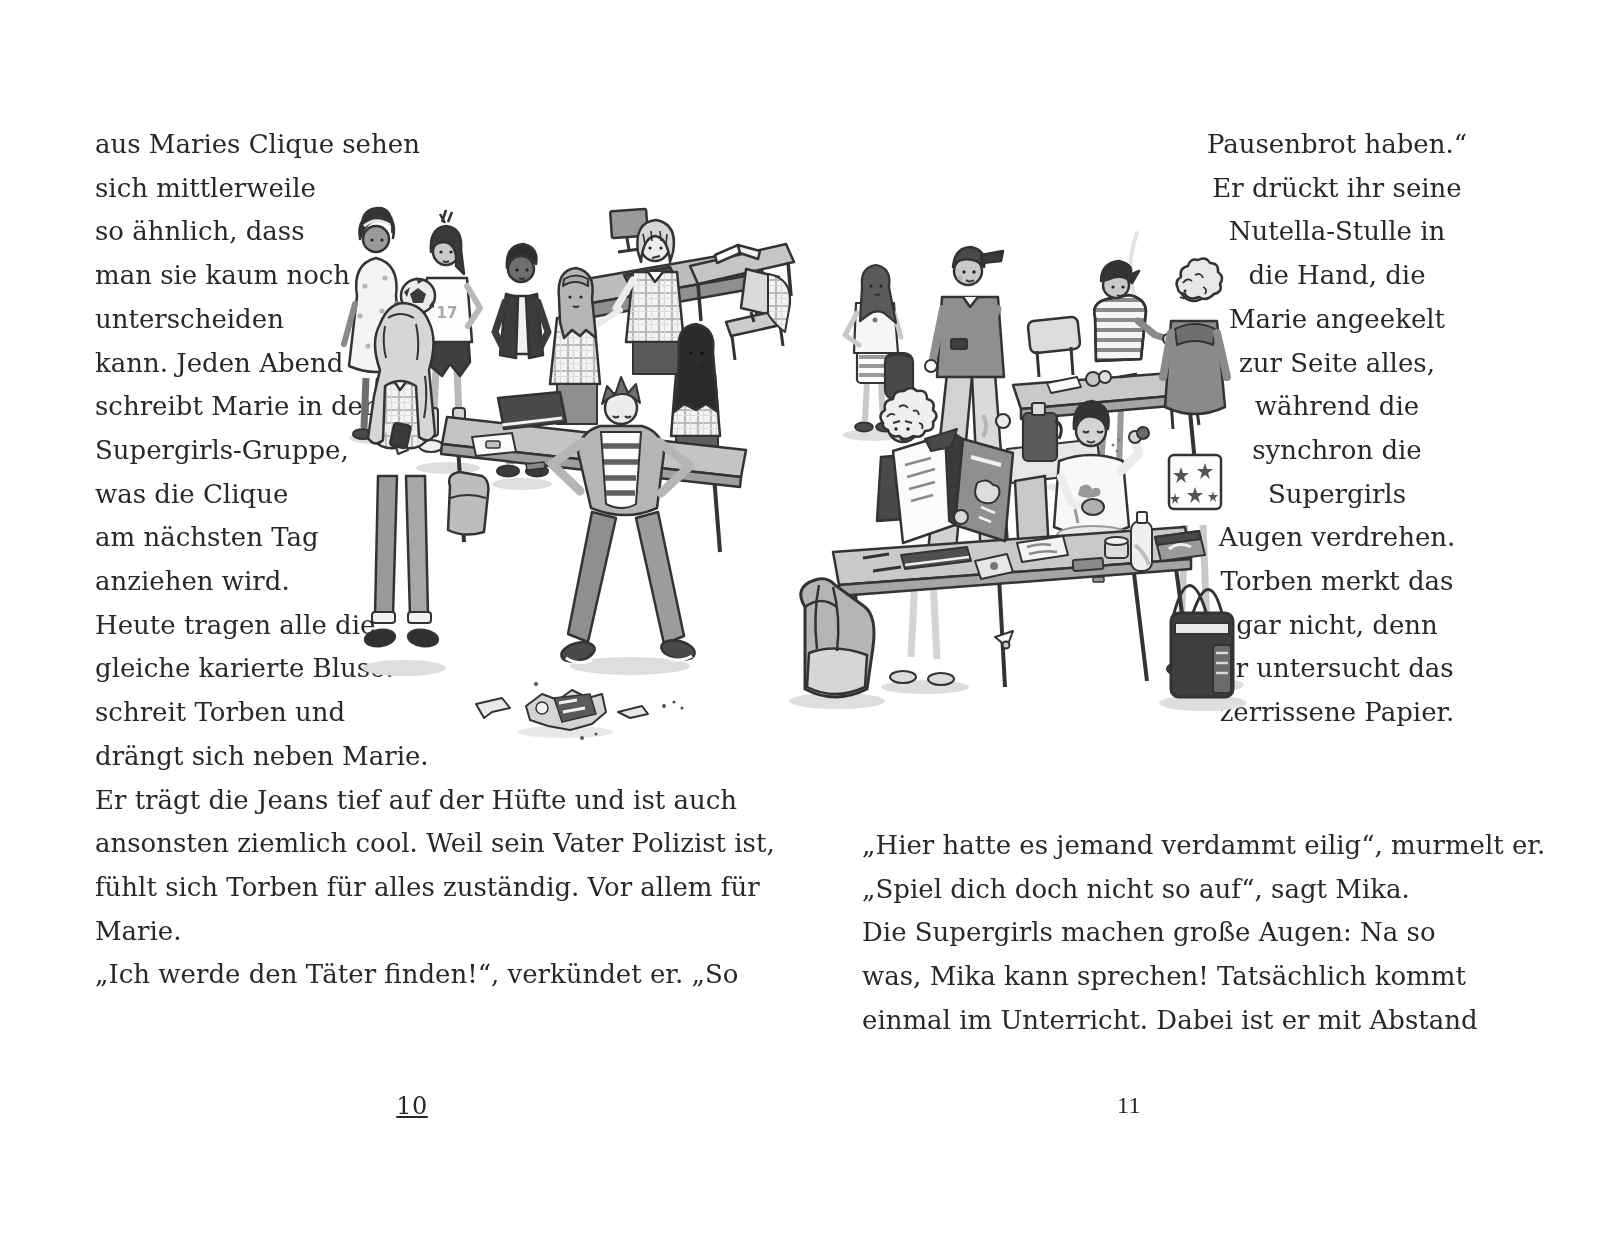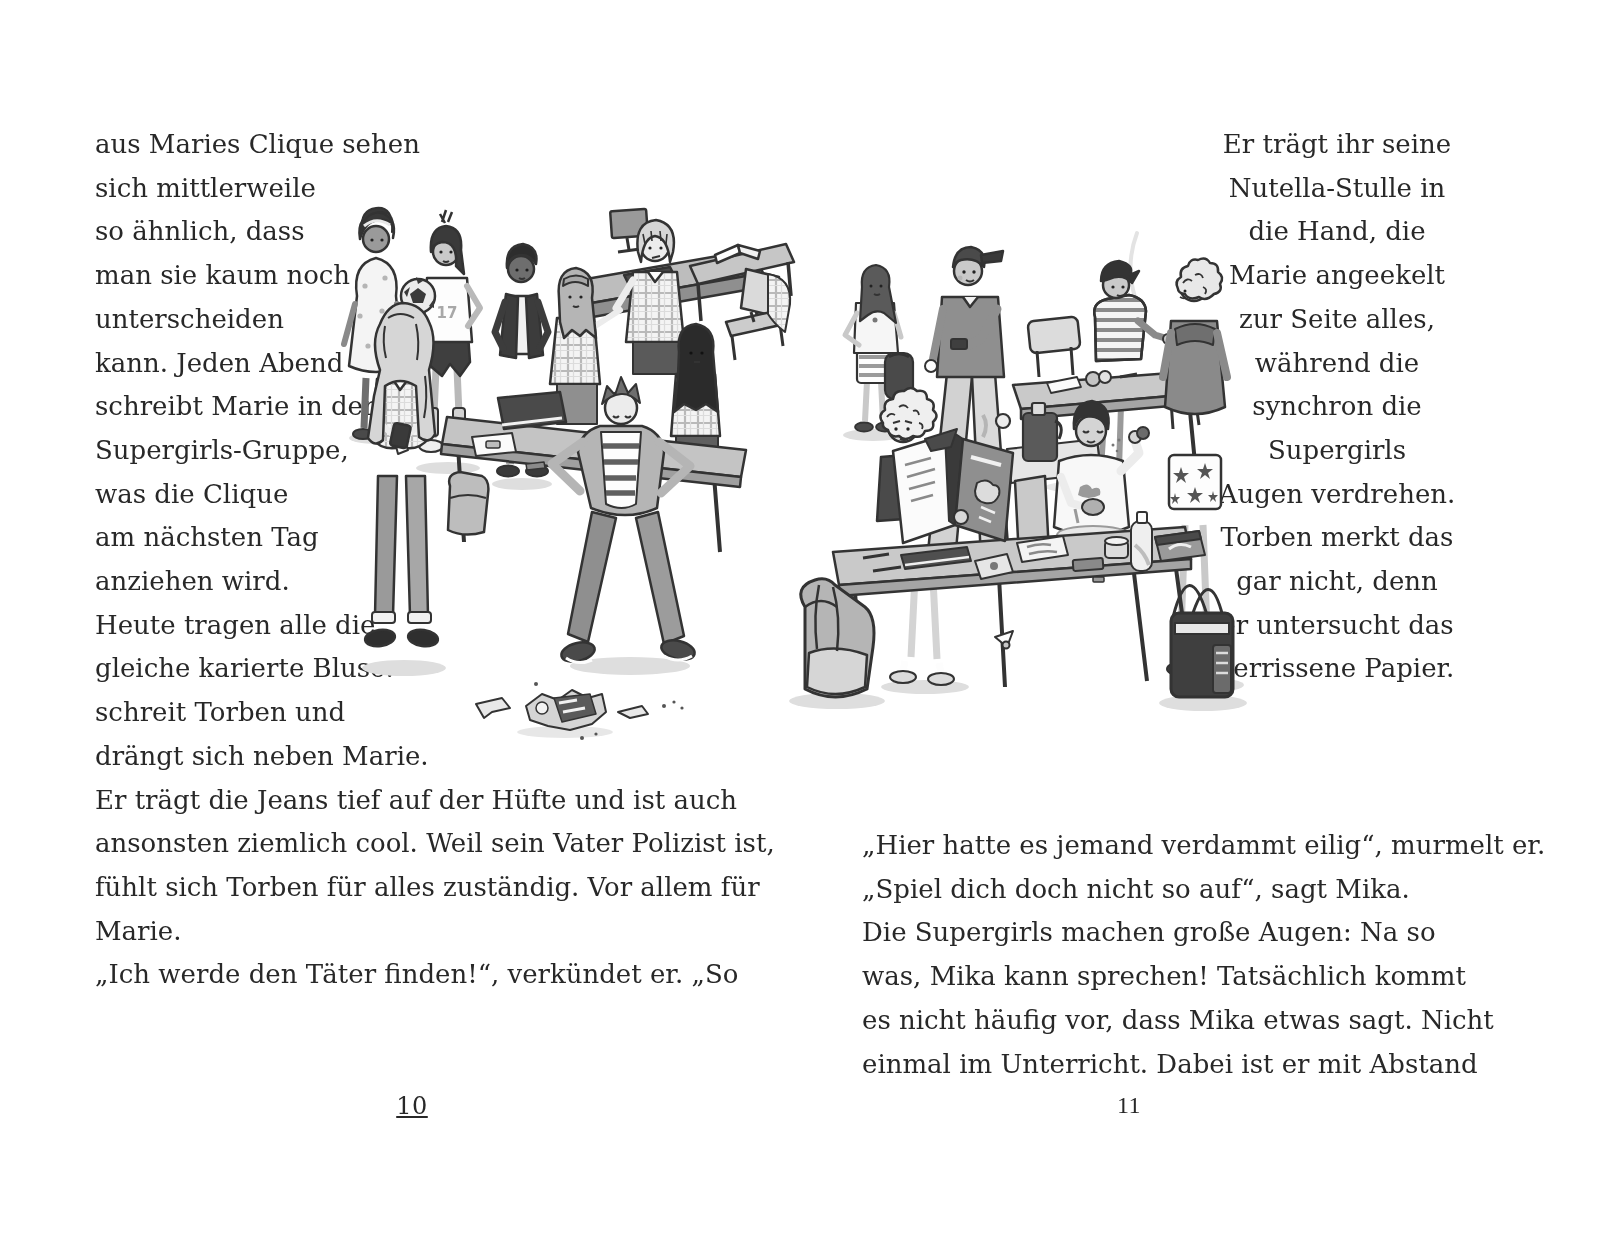--- a/index.html
+++ b/index.html
@@ -258,41 +258,41 @@
             <circle cx="352" cy="562" r="1.6"></circle>
         <circle cx="252" cy="592" r="2"></circle>
             <circle cx="266" cy="588" r="1.6"></circle>
             <circle cx="206" cy="538" r="2"></circle>
       </g>
     </g>
   </svg>
   </div>
 
   <div class="textblock col-right">
-    <div class="line">Er trägt ihr seine</div>
+    <div class="line">Pausenbrot haben.“</div>
+    <div class="line">Er drückt ihr seine</div>
     <div class="line">Nutella-Stulle in</div>
     <div class="line">die Hand, die</div>
     <div class="line">Marie angeekelt</div>
     <div class="line">zur Seite alles,</div>
     <div class="line">während die</div>
     <div class="line">synchron die</div>
     <div class="line">Supergirls</div>
     <div class="line">Augen verdrehen.</div>
     <div class="line">Torben merkt das</div>
     <div class="line">gar nicht, denn</div>
     <div class="line">er untersucht das</div>
     <div class="line">zerrissene Papier.</div>
   </div>
 
   <div class="textblock full-right">
     <div class="line">„Hier hatte es jemand verdammt eilig“, murmelt er.</div>
     <div class="line">„Spiel dich doch nicht so auf“, sagt Mika.</div>
     <div class="line">Die Supergirls machen große Augen: Na so</div>
     <div class="line">was, Mika kann sprechen! Tatsächlich kommt</div>
-    <div class="line">es nicht häufig vor, dass Mika etwas sagt. Nicht</div>
     <div class="line">einmal im Unterricht. Dabei ist er mit Abstand</div>
   </div>
 
   <div class="illus illus-right" role="img" aria-label="Grayscale break-time scene: children around a table with snacks and a bottle, a curly-haired boy reading a cereal box, a boy in a backwards cap, a boy eating, a child checking a phone, a blond child in star-print shorts, backpacks and a shuttlecock on the floor.">
   <svg width="480" height="492" viewBox="0 0 480 492" xmlns="http://www.w3.org/2000/svg">
     <defs>
       <pattern id="hstripes" width="10" height="10" patternUnits="userSpaceOnUse">
         <rect width="10" height="10" fill="#f5f5f5"></rect>
         <rect y="3" width="10" height="4" fill="#8a8a8a"></rect>
       </pattern>

